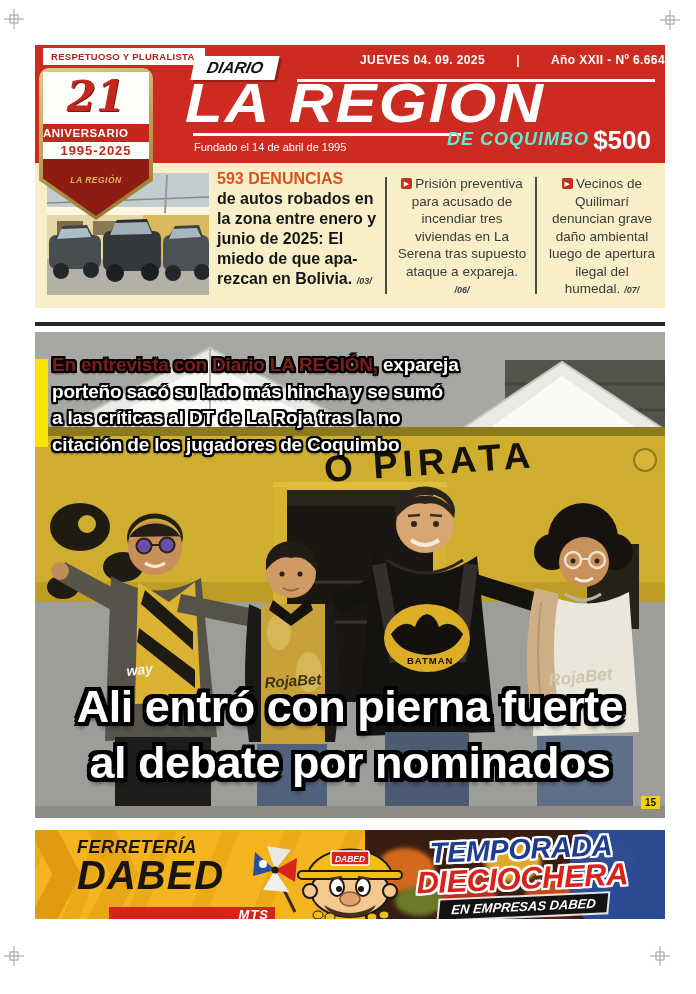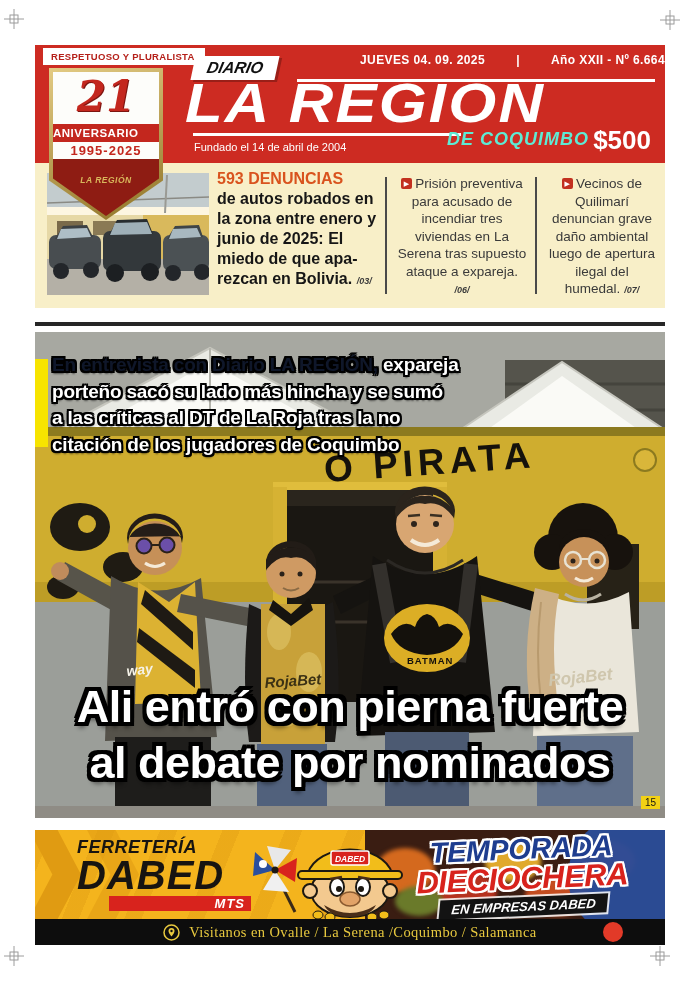--- a/index.html
+++ b/index.html
@@ -6,24 +6,24 @@
   body { background:#ffffff; font-family:"Liberation Sans", sans-serif; }
   .page { position:relative; width:696px; height:994px; background:#ffffff; overflow:hidden; }
 
   
   .crop { position:absolute; opacity:.85; }
 
   
   .header { position:absolute; left:35px; top:45px; width:630px; height:118px; background:#cd2b22; }
   .motto { position:absolute; left:8px; top:3px; background:#fff; color:#b5201a;
            font-size:9.5px; font-weight:bold; letter-spacing:.3px; padding:3px 10px 3px 8px; }
-  .badge { position:absolute; left:14px; top:23px; width:114px; height:152px; z-index:6;
+  .badge { position:absolute; left:4px; top:23px; width:114px; height:152px; z-index:6;
            background:linear-gradient(160deg,#e3cb83,#8f7326);
            clip-path:polygon(0 0,100% 0,100% 74%,50% 100%,0 74%);
-           filter:drop-shadow(1px 2px 2px rgba(0,0,0,.35)); }
+           filter:drop-shadow(1px 2px 2px rgba(0,0,0,.35));border-radius:10px; }
   .badge-in { position:absolute; left:4px; top:4px; right:4px; bottom:4px;
               clip-path:polygon(0 0,100% 0,100% 74%,50% 100%,0 74%);
               display:flex; flex-direction:column; }
   .b21 { background:#fdfdfa; color:#c3271e; text-align:center; height:52px;
          font:italic bold 42px "DejaVu Serif", serif; line-height:50px;
          text-shadow:1px 1px 0 #7d1510; }
   .bana { background:#c3271e; color:#fff; text-align:left; font-size:11.5px; font-weight:bold;
           letter-spacing:.5px; padding:3px 0; }
   .byears { background:#fdfdfa; color:#c3271e; text-align:center; font-size:13px; font-weight:bold;
             letter-spacing:1px; padding:1px 0; }
@@ -62,42 +62,42 @@
   
   .main-rule { position:absolute; left:35px; top:322px; width:630px; height:3.5px; background:#262626; }
 
   
   .photo { position:absolute; left:35px; top:332px; width:630px; height:486px; background:#9b9e99; overflow:hidden; }
   .caption-stripe { position:absolute; left:0; top:27px; width:13px; height:88px; background:#f7e400; z-index:4; }
   .photo-caption { position:absolute; left:17px; top:20px; width:445px; z-index:4;
                    font-weight:bold; font-size:19px; line-height:26.5px; color:#fff; letter-spacing:-.2px;
                    text-shadow:-2px -2px 0 #000,2px -2px 0 #000,-2px 2px 0 #000,2px 2px 0 #000,
                                -2px 0 0 #000,2px 0 0 #000,0 -2px 0 #000,0 2px 0 #000,0 3px 2px rgba(0,0,0,.55); }
-  .photo-caption .hl { color:#0f172a; }
+  .photo-caption .hl { color:#7f1d1d; }
   .headline { position:absolute; left:0; right:0; top:328px; z-index:4; text-align:center;
               font-weight:900; font-size:45px; line-height:56px; color:#fff; letter-spacing:-.5px;
               text-shadow:-4px -4px 0 #000,4px -4px 0 #000,-4px 4px 0 #000,4px 4px 0 #000,
                           -4px 0 0 #000,4px 0 0 #000,0 -4px 0 #000,0 4px 0 #000,0 6px 4px rgba(0,0,0,.45);margin-top:19px; }
   .page-tag { position:absolute; right:5px; bottom:9px; z-index:5; background:#f2d114; color:#141414;
-              font-size:10px; font-weight:normal; padding:1px 4px; }
+              font-size:10px; font-weight:bold; padding:1px 4px; }
 
   
   .ad { position:absolute; left:35px; top:830px; width:630px; height:115px; }
   .ad-top { position:absolute; left:0; top:0; width:630px; height:89px; background:#f4b41d; overflow:hidden;
             background-image:repeating-linear-gradient(112deg, rgba(205,135,10,.22) 0 16px, rgba(0,0,0,0) 16px 58px); }
   .chev { position:absolute; width:52px; height:89px; background:#e09b12;
           clip-path:polygon(0 0,55% 0,100% 50%,55% 100%,0 100%,45% 50%); }
   .ad-food { position:absolute; right:0; top:0; width:300px; height:89px; background:#3a1d12; overflow:hidden; }
   .blob { position:absolute; border-radius:50%; filter:blur(2px); }
   .ad-blue { position:absolute; right:-28px; top:-16px; width:125px; height:125px; border-radius:50%;
              background:#2a4f9e; opacity:.92; }
   .ad-store { position:absolute; left:42px; top:7px; color:#171411; font-style:italic; z-index:3; }
   .store-kicker { font-weight:900; font-size:18px; letter-spacing:.5px; }
   .store-name { font-weight:900; font-size:40px; line-height:35px; letter-spacing:1px; }
-  .mts-strip { margin:3px 0 0 32px; width:142px; height:15px; background:#d8231d;
+  .mts-strip { margin:14px 0 0 32px; width:166px; height:15px; background:#d8231d;
                display:flex; align-items:center; justify-content:flex-end; padding-right:6px; }
   .mts-strip span { color:#fff; font:italic 900 13px "Liberation Sans", sans-serif; letter-spacing:1px; }
   .pinwheel { position:absolute; left:210px; top:12px; z-index:3; }
   .mascot { position:absolute; left:253px; top:3px; z-index:3; }
   .ad-promo { position:absolute; right:12px; top:3px; width:262px; text-align:center;
               transform:rotate(-2.5deg); z-index:4; font-style:italic; }
   .promo1 { font-weight:900; font-size:29px; letter-spacing:-.5px; color:#1e3d8f;
             text-shadow:-2px -2px 0 #fff,2px -2px 0 #fff,-2px 2px 0 #fff,2px 2px 0 #fff,
                         -2px 0 0 #fff,2px 0 0 #fff,0 -2px 0 #fff,0 2px 0 #fff; }
   .promo2 { font-weight:900; font-size:31px; letter-spacing:-.5px; color:#d8231d; margin-top:-5px;
@@ -153,21 +153,21 @@
       <span>JUEVES  04. 09. 2025</span>
       <span>|</span>
       <span>Año XXII - Nº 6.664</span>
     </div>
 
     <div class="diario-box">DIARIO</div>
     <div class="rule-top"></div>
     <div class="mast-title">LA REGION</div>
     <div class="rule-bottom"></div>
     <div class="mast-sub">DE COQUIMBO</div>
-    <div class="founded">Fundado el 14 de abril de 2004</div>
+    <div class="founded">Fundado el 14 de abril de 1995</div>
     <div class="price">$500</div>
   </div>
 
   <div class="briefs">
     <div class="brief-photo">
       <svg width="162" height="122" viewBox="0 0 162 122">
         <rect width="162" height="122" fill="#c3ccce"></rect>
         <rect y="38" width="162" height="50" fill="#e6d8a6"></rect>
         <rect y="34" width="162" height="8" fill="#fdf6e2"></rect>
         <rect x="96" y="42" width="66" height="44" fill="#d9b95c"></rect>
@@ -404,24 +404,15 @@
         <ellipse cx="96" cy="82" rx="5" ry="4" fill="#f2bd1a" stroke="#1c1812"></ellipse>
       </svg>
 
       <div class="ad-promo">
         <div class="promo1">TEMPORADA</div>
         <div class="promo2">DIECIOCHERA</div>
         <div class="promo3">EN EMPRESAS DABED</div>
       </div>
     </div>
 
-    <div class="ad-bottom">
-      <svg width="17" height="17" viewBox="0 0 17 17">
-        <circle cx="8.5" cy="8.5" r="7.5" fill="none" stroke="#e8c93f" stroke-width="1.5"></circle>
-        <path d="M8.5,4 a3,3 0 0 1 3,3 c0,2.2 -3,5.5 -3,5.5 c0,0 -3,-3.3 -3,-5.5 a3,3 0 0 1 3,-3 z" fill="#e8c93f"></path>
-        <circle cx="8.5" cy="7" r="1.2" fill="#0d0d0d"></circle>
-      </svg>
-      <span class="loc-text">Visitanos en Ovalle / La Serena /Coquimbo / Salamanca</span>
-      <div class="red-dot"></div>
-    </div>
   </div>
 
 </div>
 
 </body></html>

